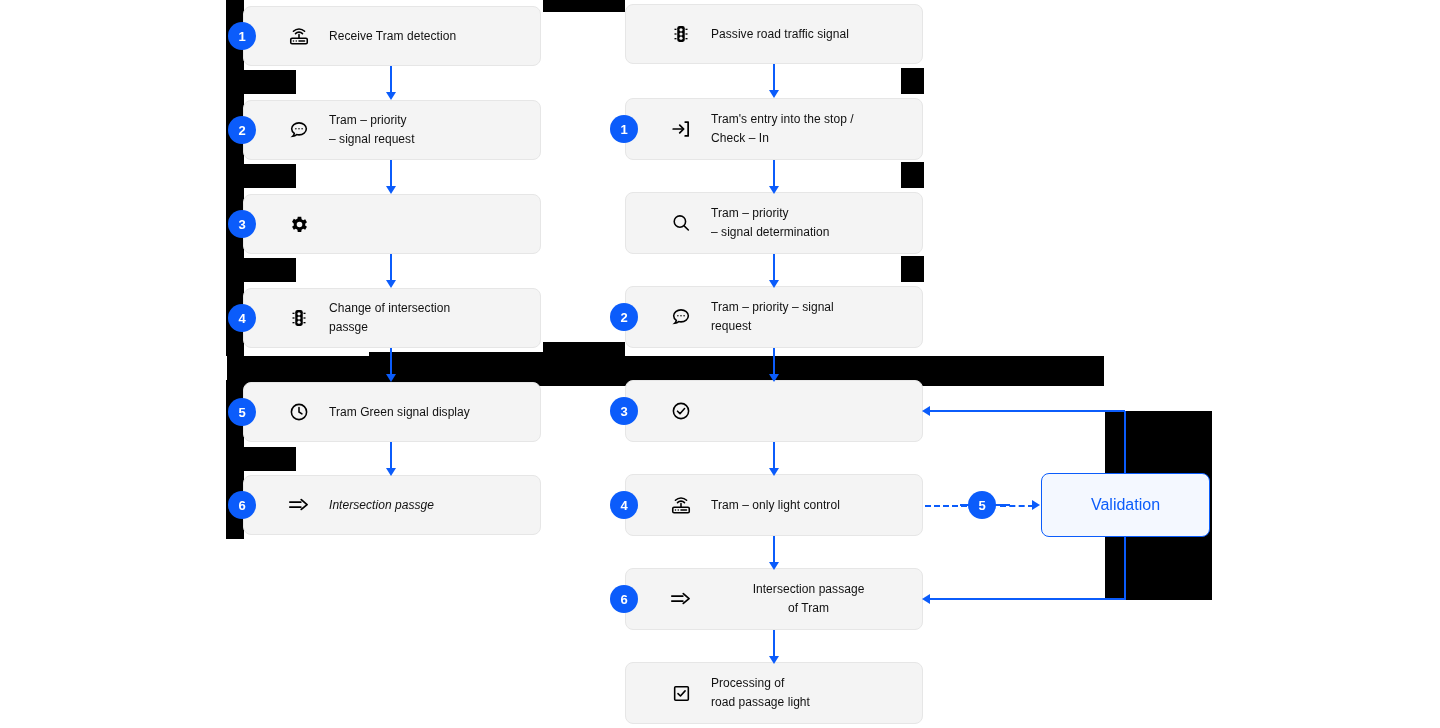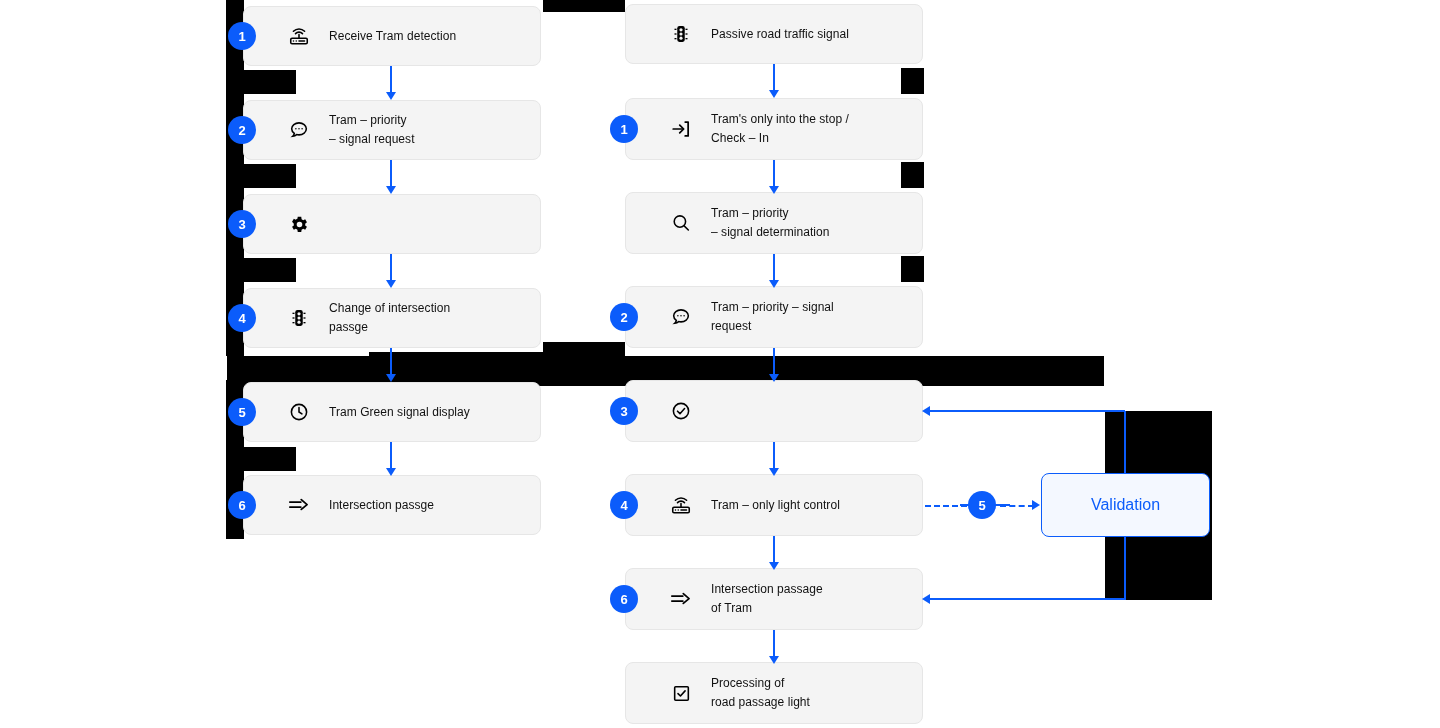--- a/index.html
+++ b/index.html
@@ -201,21 +201,21 @@
         <circle cx="12" cy="12" r="8.3"></circle>
         <path d="M12 7.2V12l3.2 2.1"></path>
       </svg>
     </span>
     <span class="txt">Tram Green signal display</span>
   </div>
   <div class="badge" style="left:228px;top:398px;">5</div>
   <div class="vline" style="left:390px;top:442px;height:28px;"></div>
   <div class="arrow-down" style="left:386px;top:468px;"></div>
 
-  <div class="node" style="left:243px;top:475px;width:298px;height:60px;">
+  <div class="node" style="left:243px;top:475px;width:298px;height:60px;font-style:italic;">
     <span class="ico">
       <svg width="24" height="22" viewBox="0 0 26 24" fill="none" stroke="#000" stroke-width="1.9" stroke-linecap="round" stroke-linejoin="round">
         <line x1="3" y1="8.8" x2="15" y2="8.8"></line>
         <line x1="3" y1="14.2" x2="15" y2="14.2"></line>
         <polyline points="15.5,6.2 21.8,11.5 15.5,16.8"></polyline>
       </svg>
     </span>
     <span class="txt">Intersection passge</span>
   </div>
   <div class="badge" style="left:228px;top:491px;">6</div>
@@ -241,21 +241,21 @@
   <div class="arrow-down" style="left:769px;top:90px;"></div>
 
   <div class="node" style="left:625px;top:98px;width:298px;height:62px;">
     <span class="ico">
       <svg width="22" height="22" viewBox="0 0 24 24" fill="none" stroke="#000" stroke-width="1.9" stroke-linecap="round" stroke-linejoin="round">
         <line x1="3.5" y1="12" x2="14" y2="12"></line>
         <polyline points="10.6,7.8 14.9,12 10.6,16.2"></polyline>
         <polyline points="16.6,4.4 19.8,4.4 19.8,19.6 16.6,19.6"></polyline>
       </svg>
     </span>
-    <span class="txt">Tram's only into the stop /
+    <span class="txt">Tram's entry into the stop /
 Check – In</span>
   </div>
   <div class="badge" style="left:610px;top:115px;">1</div>
   <div class="vline" style="left:773px;top:160px;height:28px;"></div>
   <div class="arrow-down" style="left:769px;top:186px;"></div>
 
   <div class="node" style="left:625px;top:192px;width:298px;height:62px;">
     <span class="ico">
       <svg width="22" height="22" viewBox="0 0 24 24" fill="none" stroke="#000" stroke-width="1.7" stroke-linecap="round">
         <circle cx="10.8" cy="10.4" r="6.2"></circle>
@@ -307,21 +307,21 @@
         <path d="M8.2 9.4a5.3 5.3 0 0 1 7.6 0" fill="none"></path>
         <path d="M5.9 6.8a8.7 8.7 0 0 1 12.2 0" fill="none"></path>
       </svg>
     </span>
     <span class="txt">Tram – only light control</span>
   </div>
   <div class="badge" style="left:610px;top:491px;">4</div>
   <div class="vline" style="left:773px;top:536px;height:28px;"></div>
   <div class="arrow-down" style="left:769px;top:562px;"></div>
 
-  <div class="node" style="left:625px;top:568px;width:298px;height:62px;">
+  <div class="node" style="left:625px;top:568px;width:298px;height:62px;text-align:center;">
     <span class="ico">
       <svg width="24" height="22" viewBox="0 0 26 24" fill="none" stroke="#000" stroke-width="1.9" stroke-linecap="round" stroke-linejoin="round">
         <line x1="3" y1="8.8" x2="15" y2="8.8"></line>
         <line x1="3" y1="14.2" x2="15" y2="14.2"></line>
         <polyline points="15.5,6.2 21.8,11.5 15.5,16.8"></polyline>
       </svg>
     </span>
     <span class="txt">Intersection passage
 of Tram</span>
   </div>

